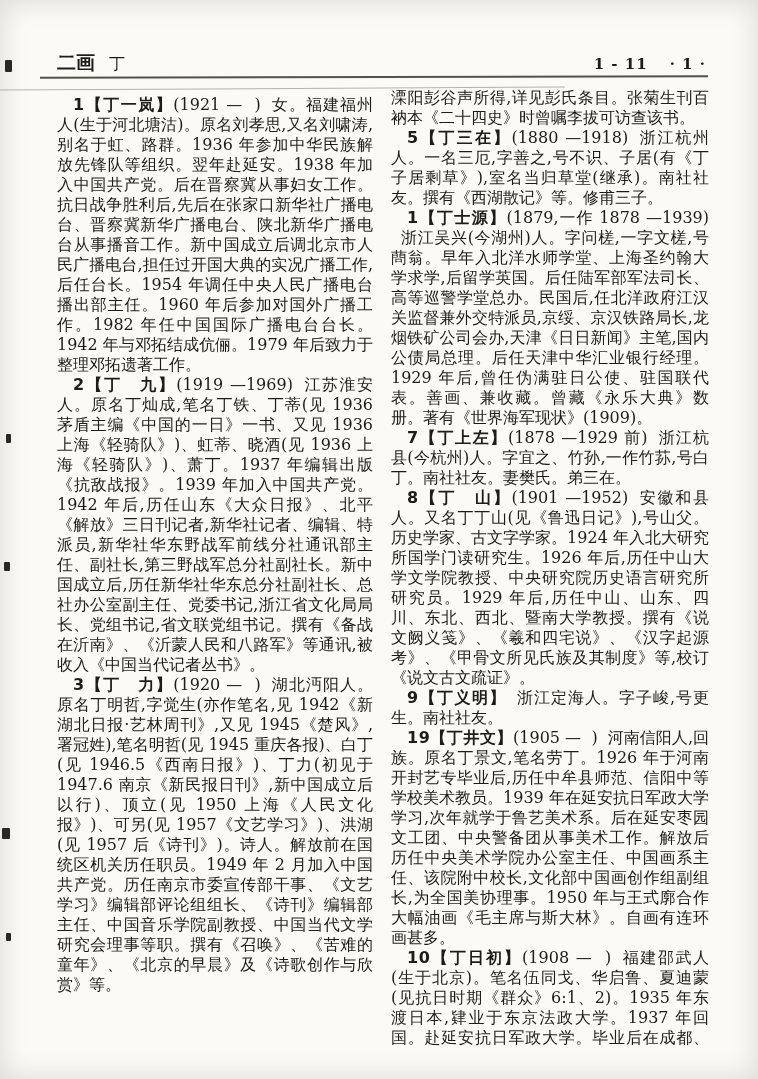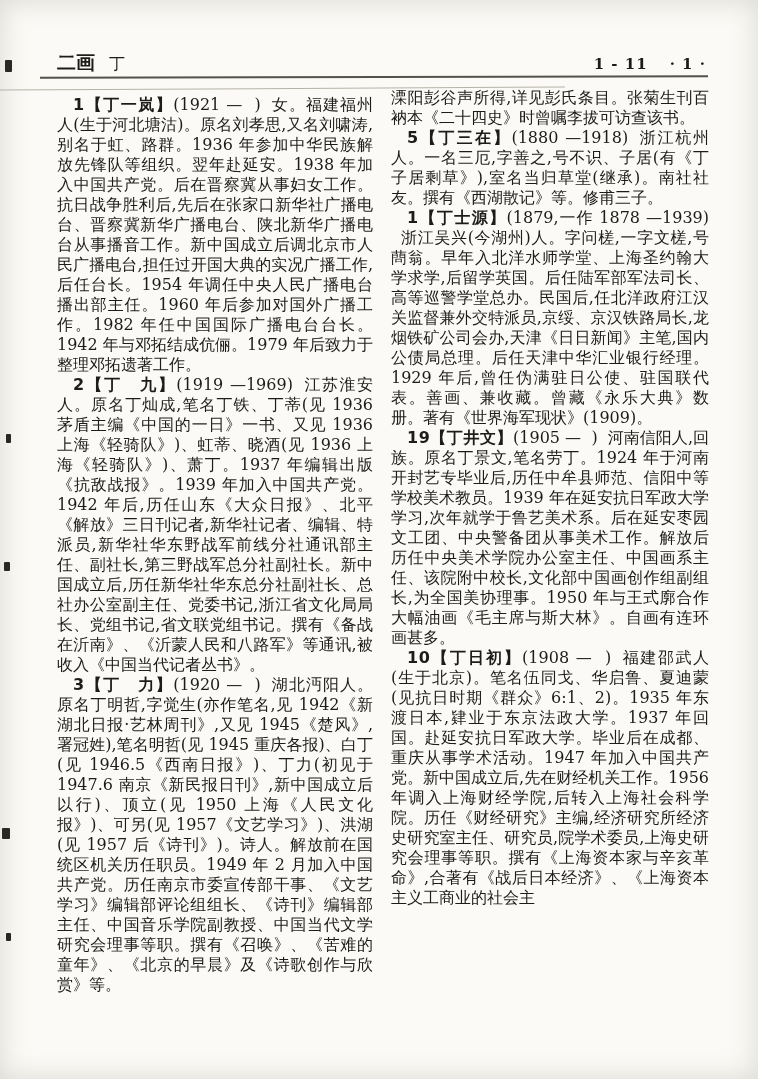--- a/index.html
+++ b/index.html
@@ -85,21 +85,24 @@
 
   </div>
 
   <div class="col col-right">
     <p class="cont">溧阳彭谷声所得,详见彭氏条目。张菊生刊百衲本《二十四史》时曾嘱李拔可访查该书。</p>
 
     <p class="entry"><span class="entry-head">5【丁三在】</span><span class="entry-dates">(1880 —1918)</span><span class="entry-body">浙江杭州人。一名三厄,字善之,号不识、子居(有《丁子居剩草》),室名当归草堂(继承)。南社社友。撰有《西湖散记》等。修甫三子。</span></p>
 
     <p class="entry"><span class="entry-head">1【丁士源】</span><span class="entry-dates">(1879,一作 1878 —1939)</span><span class="entry-body">浙江吴兴(今湖州)人。字问槎,一字文槎,号蔄翁。早年入北洋水师学堂、上海圣约翰大学求学,后留学英国。后任陆军部军法司长、高等巡警学堂总办。民国后,任北洋政府江汉关监督兼外交特派员,京绥、京汉铁路局长,龙烟铁矿公司会办,天津《日日新闻》主笔,国内公债局总理。后任天津中华汇业银行经理。1929 年后,曾任伪满驻日公使、驻国联代表。善画、兼收藏。曾藏《永乐大典》数册。著有《世界海军现状》(1909)。</span></p>
 
+    <p class="entry"><span class="entry-head">7【丁上左】</span><span class="entry-dates">(1878 —1929 前)</span><span class="entry-body">浙江杭县(今杭州)人。字宜之、竹孙,一作竹荪,号白丁。南社社友。妻樊氏。弟三在。</span></p>
 
+    <p class="entry"><span class="entry-head">8【丁　山】</span><span class="entry-dates">(1901 —1952)</span><span class="entry-body">安徽和县人。又名丁丁山(见《鲁迅日记》),号山父。历史学家、古文字学家。1924 年入北大研究所国学门读研究生。1926 年后,历任中山大学文学院教授、中央研究院历史语言研究所研究员。1929 年后,历任中山、山东、四川、东北、西北、暨南大学教授。撰有《说文阙义笺》、《羲和四宅说》、《汉字起源考》、《甲骨文所见氏族及其制度》等,校订《说文古文疏证》。</span></p>
 
+    <p class="entry"><span class="entry-head">9【丁义明】</span><span class="entry-dates"></span><span class="entry-body">浙江定海人。字子峻,号更生。南社社友。</span></p>
 
-    <p class="entry"><span class="entry-head">19【丁井文】</span><span class="entry-dates">(1905 —  )</span><span class="entry-body">河南信阳人,回族。原名丁景文,笔名劳丁。1924 年于河南开封艺专毕业后,历任中牟县师范、信阳中等学校美术教员。1939 年在延安抗日军政大学学习,次年就学于鲁艺美术系。后在延安枣园文工团、中央警备团从事美术工作。解放后历任中央美术学院办公室主任、中国画系主任、该院附中校长,文化部中国画创作组副组长,为全国美协理事。1950 年与王式廓合作大幅油画《毛主席与斯大林》。自画有连环画甚多。</span></p>
+    <p class="entry"><span class="entry-head">19【丁井文】</span><span class="entry-dates">(1905 —  )</span><span class="entry-body">河南信阳人,回族。原名丁景文,笔名劳丁。1926 年于河南开封艺专毕业后,历任中牟县师范、信阳中等学校美术教员。1939 年在延安抗日军政大学学习,次年就学于鲁艺美术系。后在延安枣园文工团、中央警备团从事美术工作。解放后历任中央美术学院办公室主任、中国画系主任、该院附中校长,文化部中国画创作组副组长,为全国美协理事。1950 年与王式廓合作大幅油画《毛主席与斯大林》。自画有连环画甚多。</span></p>
 
     <p class="entry"><span class="entry-head">10【丁日初】</span><span class="entry-dates">(1908 —  )</span><span class="entry-body">福建邵武人(生于北京)。笔名伍同戈、华启鲁、夏迪蒙(见抗日时期《群众》6:1、2)。1935 年东渡日本,肄业于东京法政大学。1937 年回国。赴延安抗日军政大学。毕业后在成都、重庆从事学术活动。1947 年加入中国共产党。新中国成立后,先在财经机关工作。1956 年调入上海财经学院,后转入上海社会科学院。历任《财经研究》主编,经济研究所经济史研究室主任、研究员,院学术委员,上海史研究会理事等职。撰有《上海资本家与辛亥革命》,合著有《战后日本经济》、《上海资本主义工商业的社会主</span></p>
   </div>
 
 </div>
 
 </body></html>

